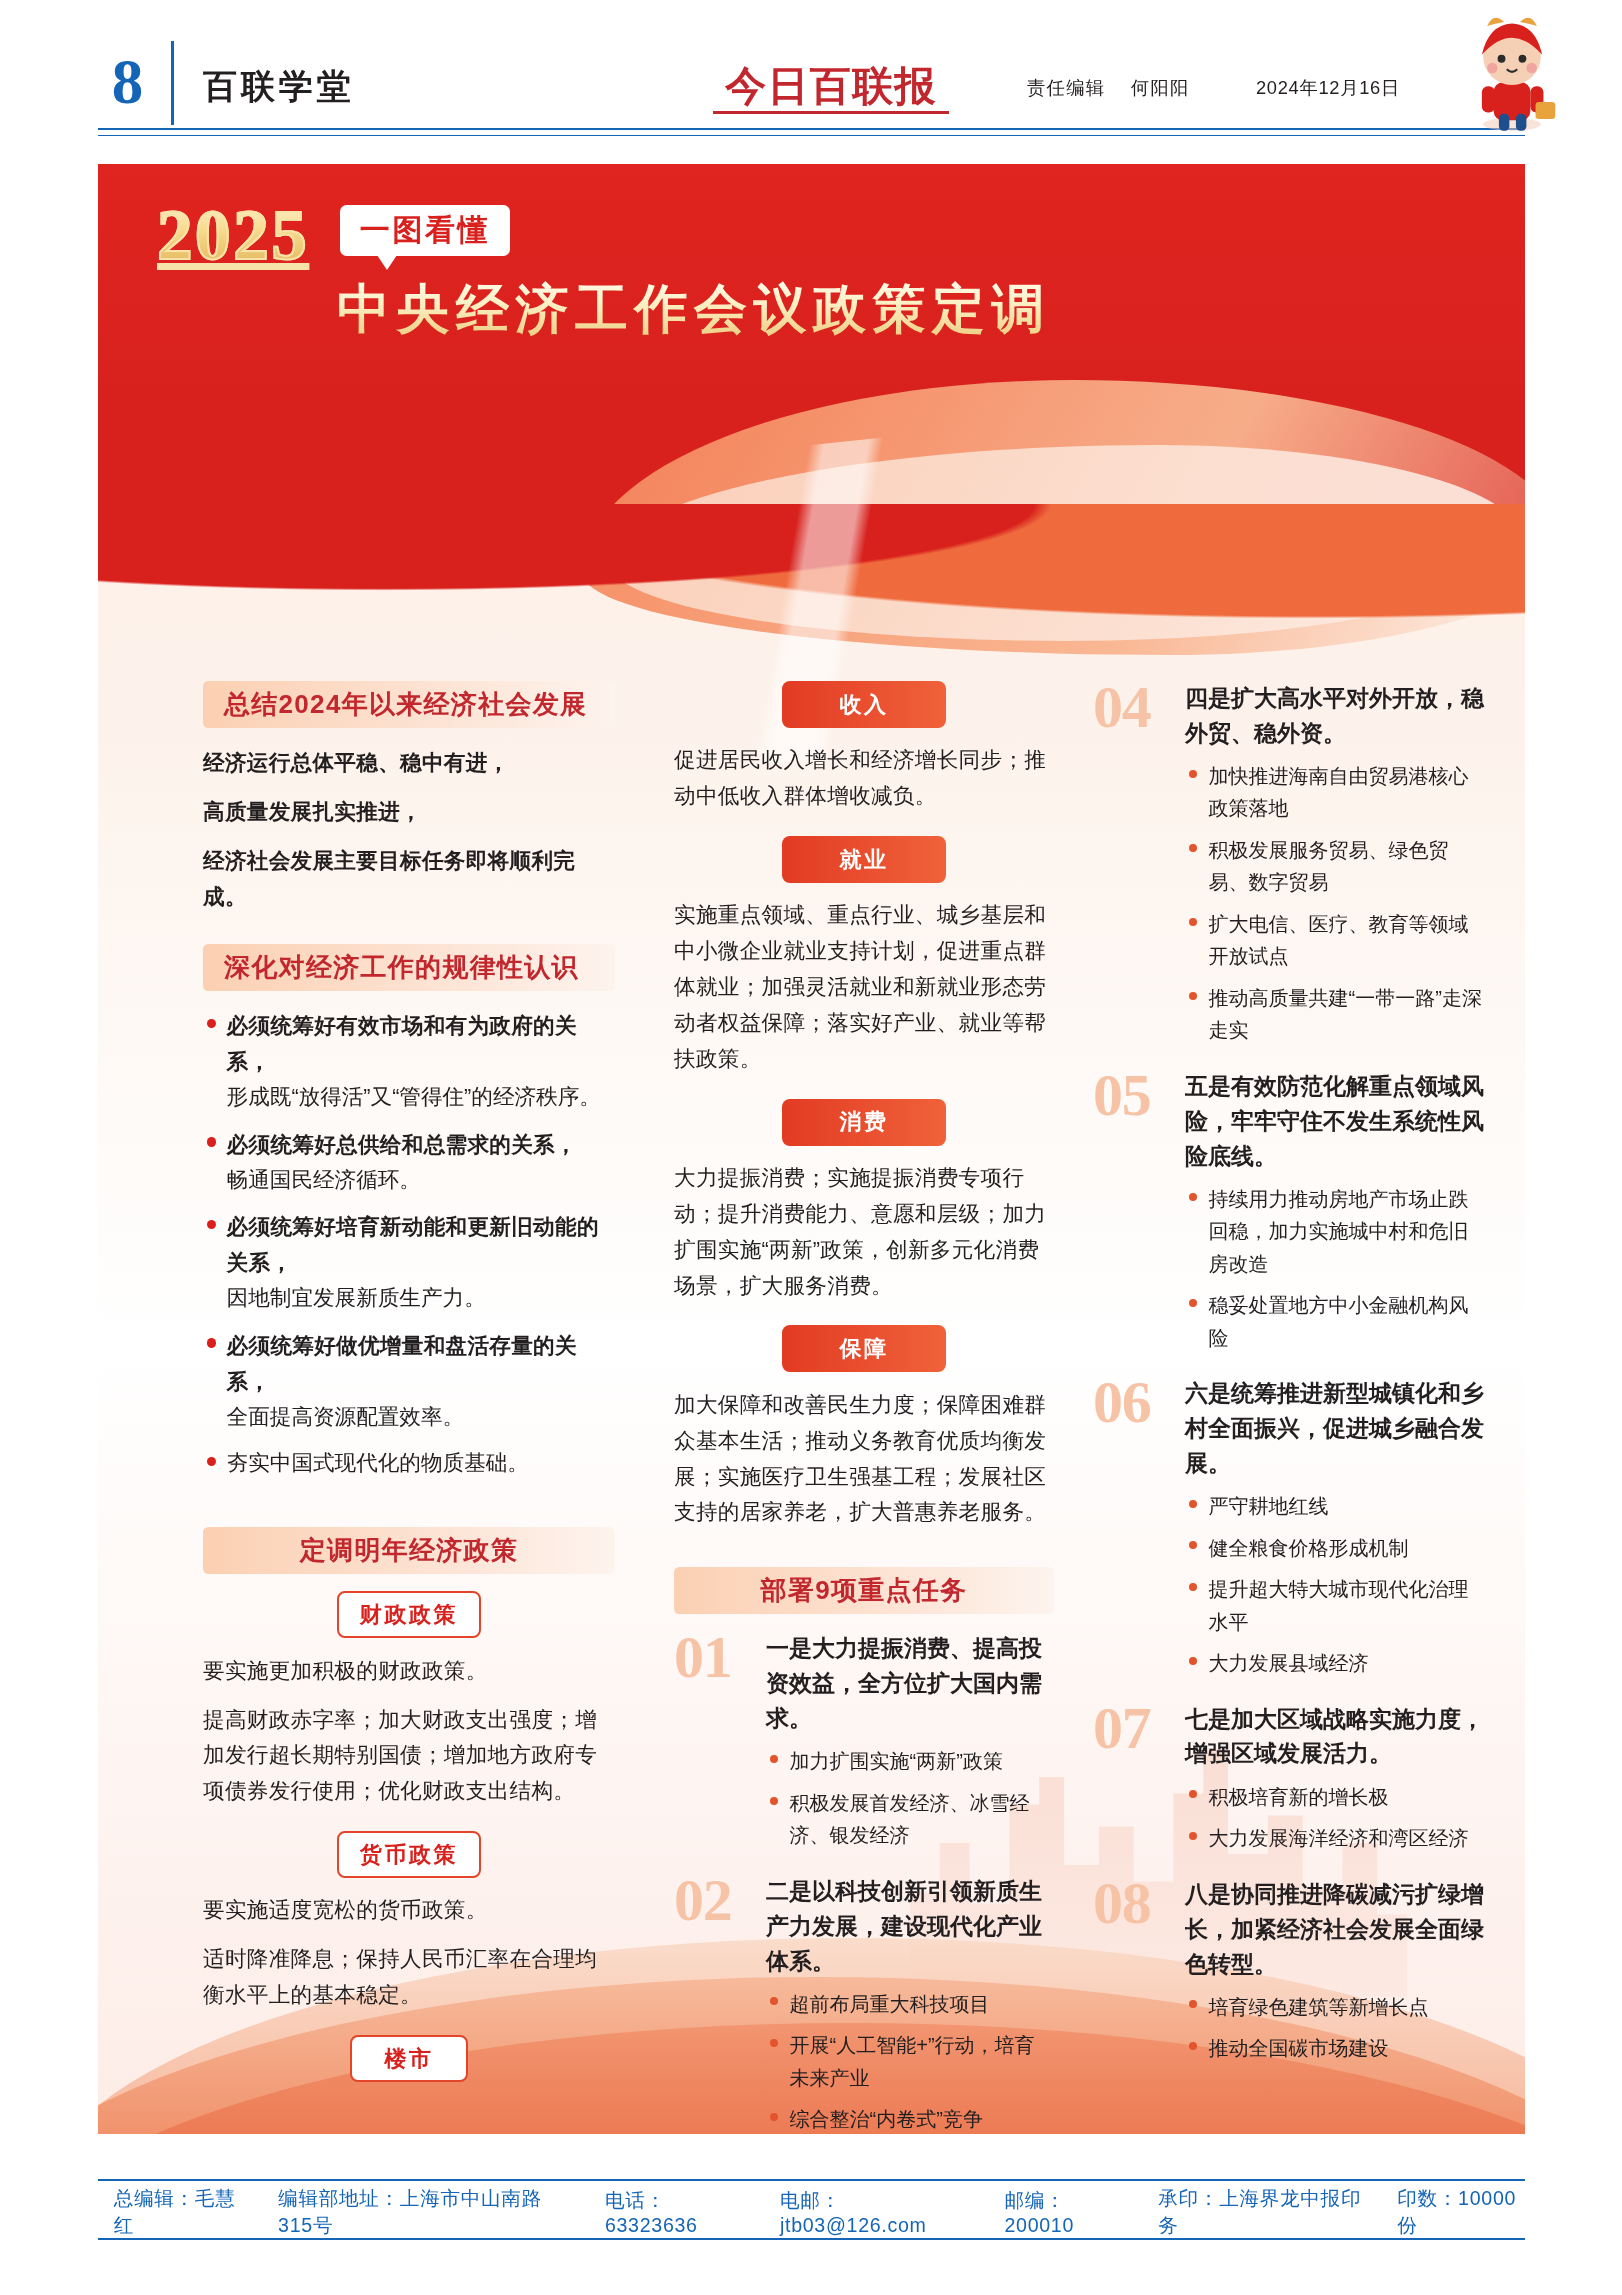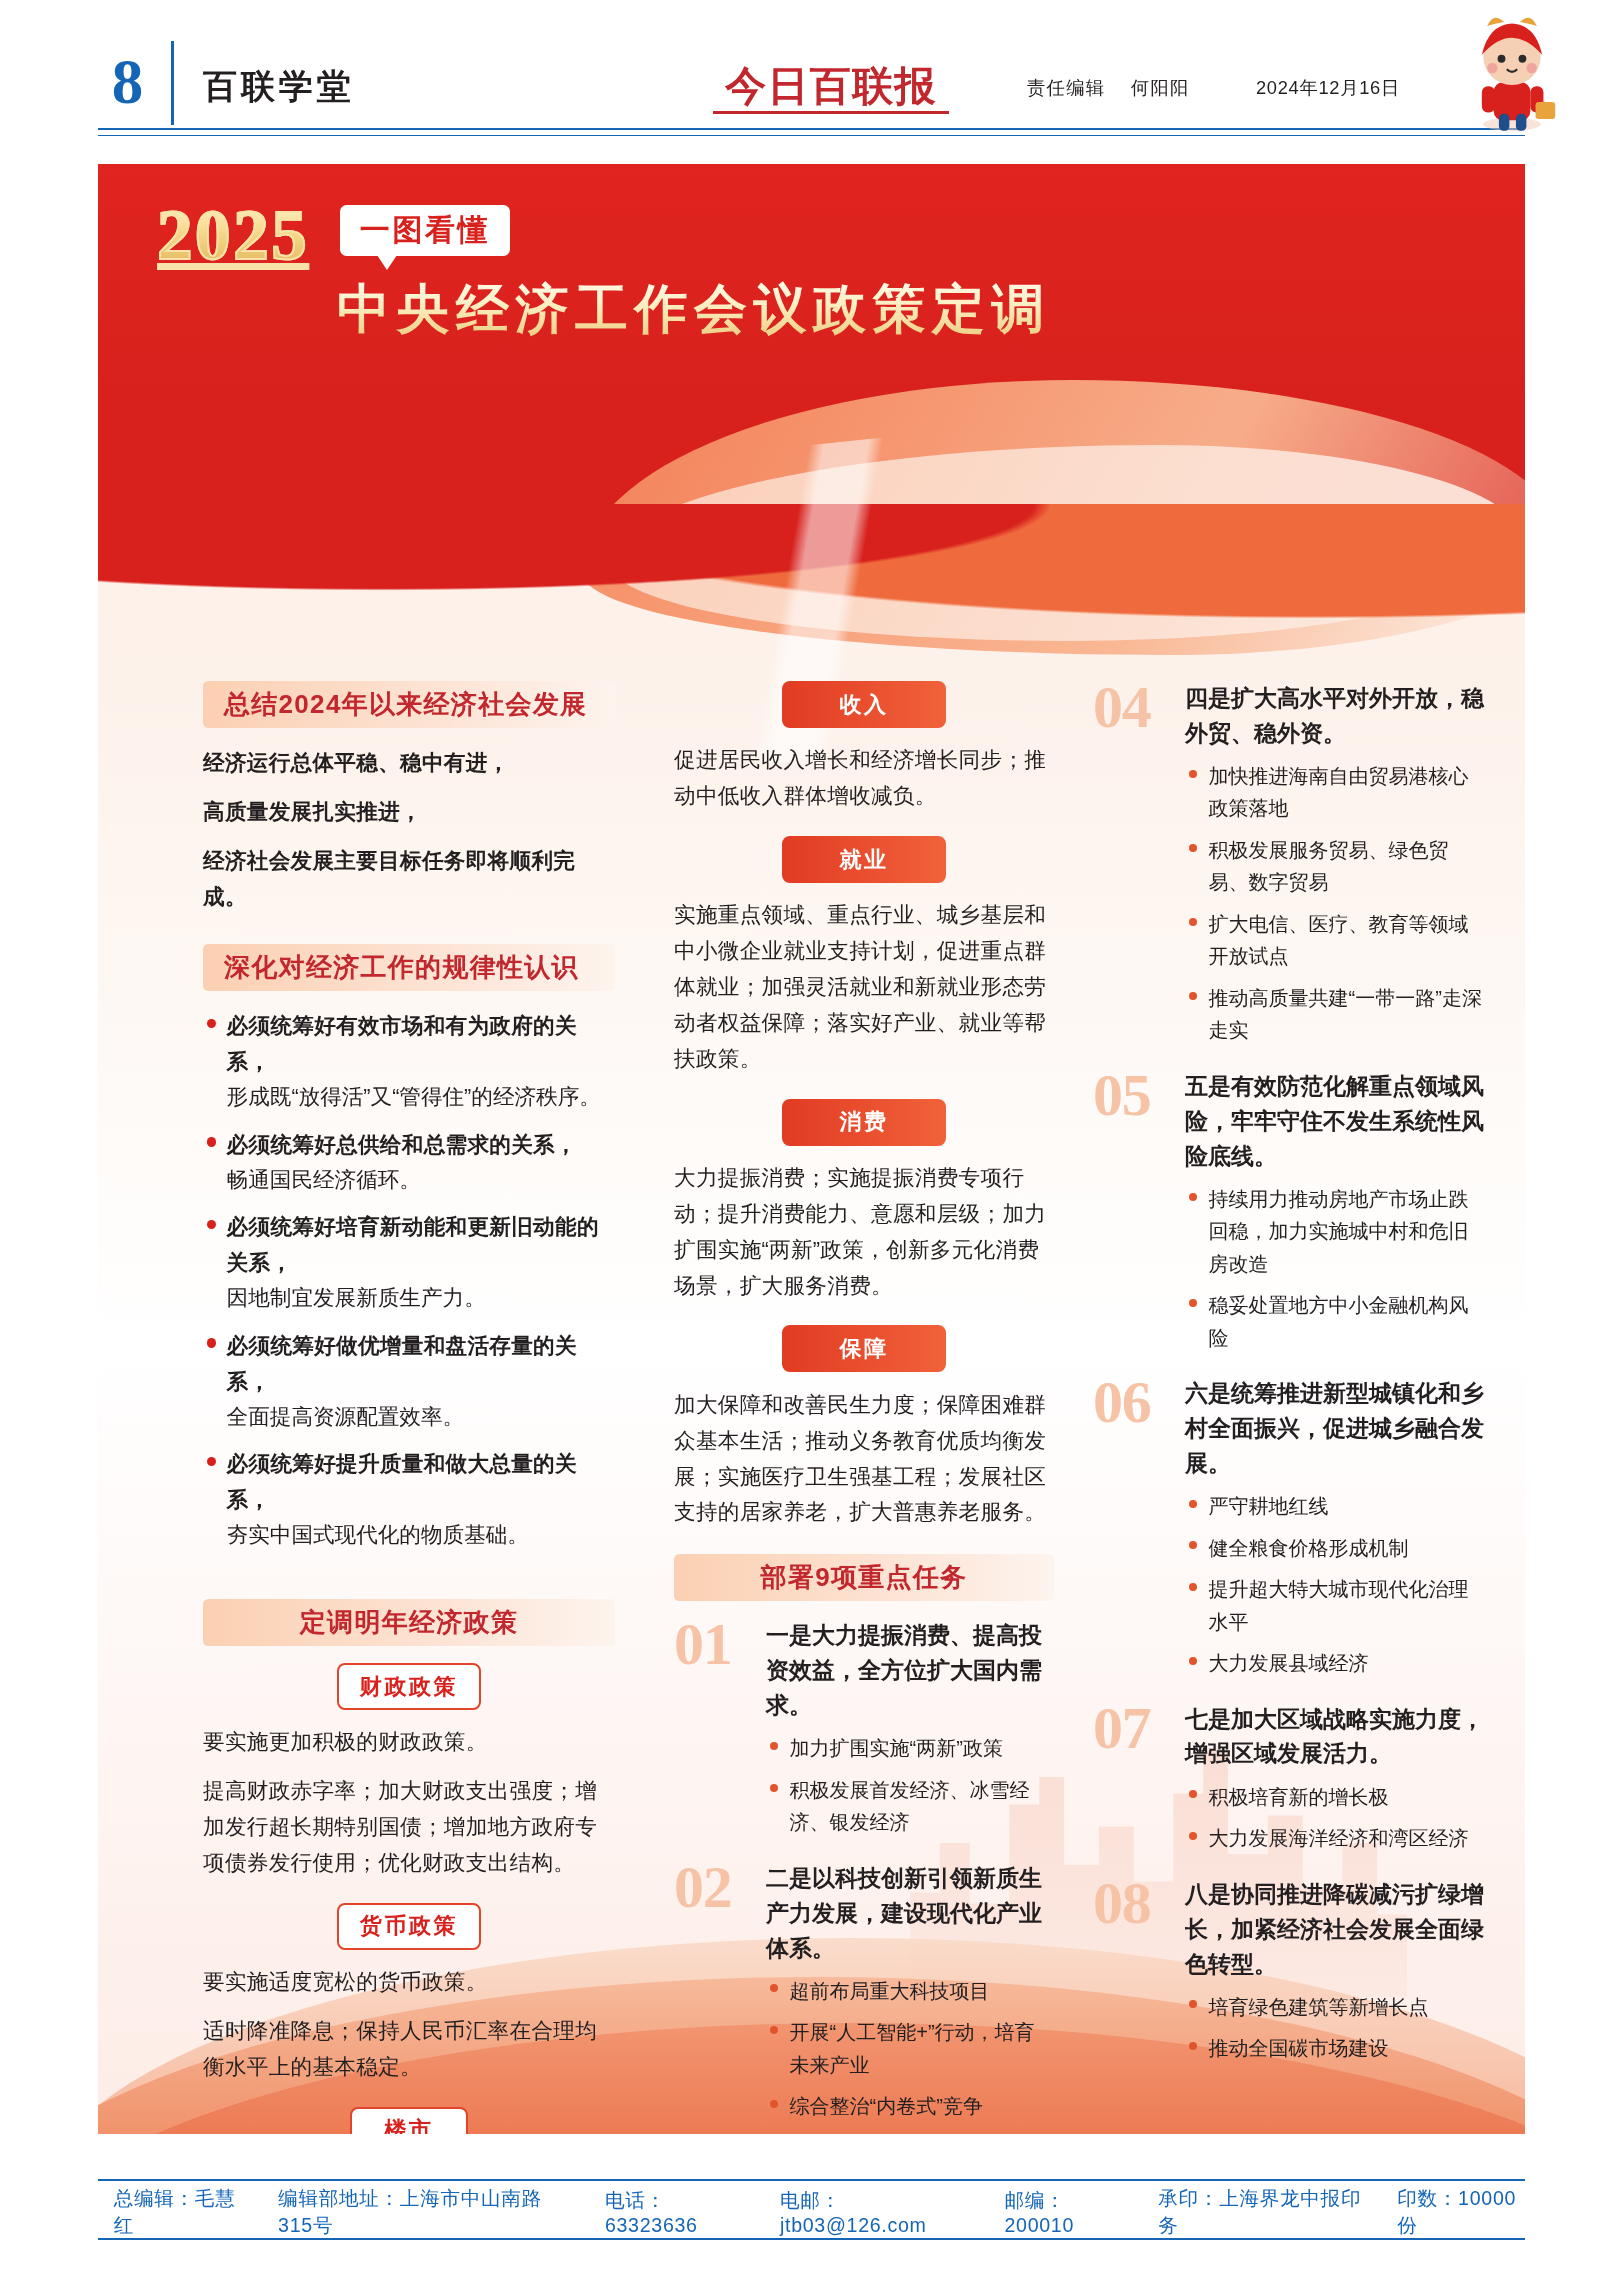--- a/index.html
+++ b/index.html
@@ -283,21 +283,20 @@
         </li>
         <li>
           <span class="p b" style="display:block;margin:0">必须统筹好培育新动能和更新旧动能的关系，</span>
           <span style="display:block">因地制宜发展新质生产力。</span>
         </li>
         <li>
           <span class="p b" style="display:block;margin:0">必须统筹好做优增量和盘活存量的关系，</span>
           <span style="display:block">全面提高资源配置效率。</span>
         </li>
         <li>
-          <span class="p b" style="display:block;margin:0">必须统筹好提升质量和做大总量的关系，</span>
           <span style="display:block">夯实中国式现代化的物质基础。</span>
         </li>
       </ul>
 
       <div class="head-bar center" style="margin-top:46px">定调明年经济政策</div>
 
       <div class="sub-pill outline">财政政策</div>
       <p class="p">要实施更加积极的财政政策。</p>
       <p class="p">提高财政赤字率；加大财政支出强度；增加发行超长期特别国债；增加地方政府专项债券发行使用；优化财政支出结构。</p>
 
@@ -315,21 +314,21 @@
 
       <div class="sub-pill" style="margin-top:22px">就业</div>
       <p class="p">实施重点领域、重点行业、城乡基层和中小微企业就业支持计划，促进重点群体就业；加强灵活就业和新就业形态劳动者权益保障；落实好产业、就业等帮扶政策。</p>
 
       <div class="sub-pill" style="margin-top:22px">消费</div>
       <p class="p">大力提振消费；实施提振消费专项行动；提升消费能力、意愿和层级；加力扩围实施“两新”政策，创新多元化消费场景，扩大服务消费。</p>
 
       <div class="sub-pill" style="margin-top:22px">保障</div>
       <p class="p">加大保障和改善民生力度；保障困难群众基本生活；推动义务教育优质均衡发展；实施医疗卫生强基工程；发展社区支持的居家养老，扩大普惠养老服务。</p>
 
-      <div class="head-bar center" style="margin-top:24px">部署9项重点任务</div>
+      <div class="head-bar center" style="margin-top:37px">部署9项重点任务</div>
 
       <div class="task">
         <div class="num">01</div>
         <div class="t-title">一是大力提振消费、提高投资效益，全方位扩大国内需求。</div>
         <ul class="bullets small">
           <li>加力扩围实施“两新”政策</li>
           <li>积极发展首发经济、冰雪经济、银发经济</li>
         </ul>
       </div>
 

